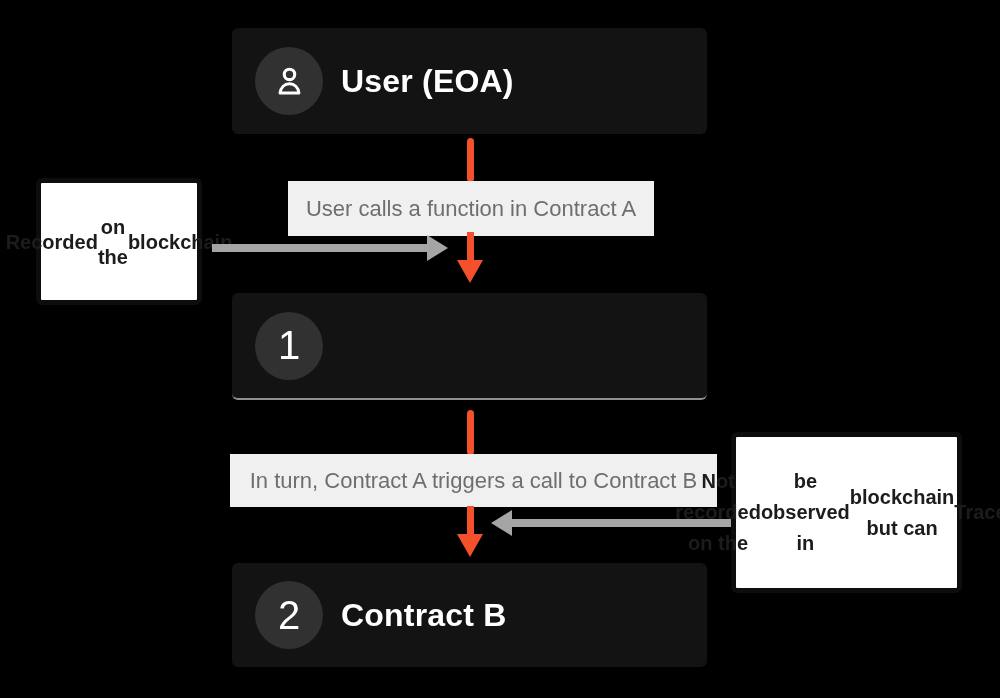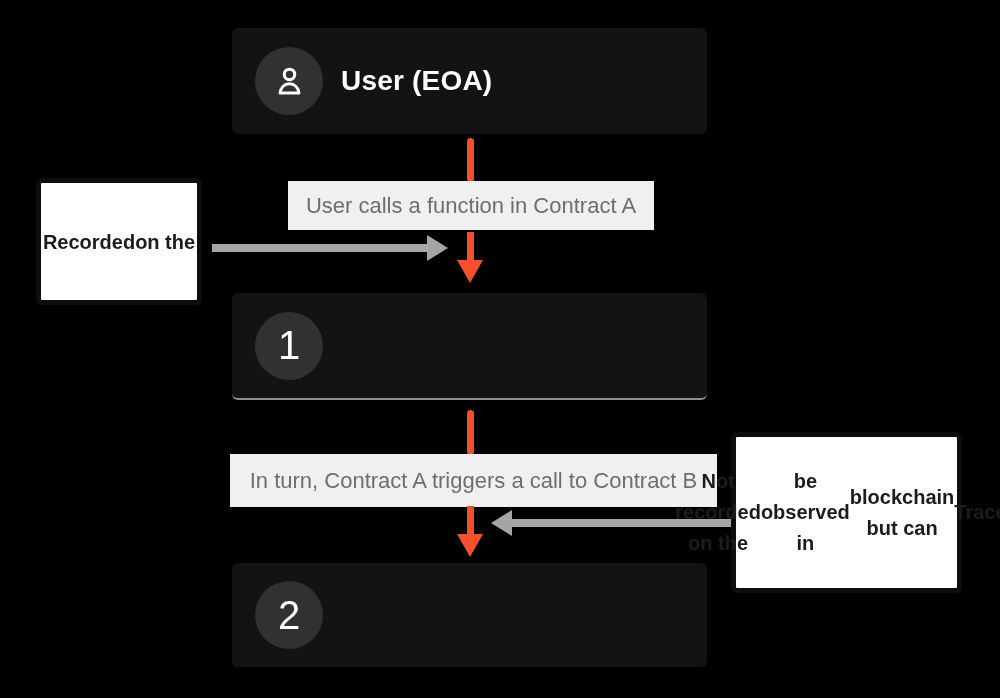--- a/index.html
+++ b/index.html
@@ -10,21 +10,21 @@
   html,body{margin:0;padding:0;background:var(--background);}
   #stage{
     position:relative;width:1000px;height:698px;background:var(--background);
     font-family:"Liberation Sans",sans-serif;overflow:hidden;
   }
   .node{
     position:absolute;background:var(--box-bg);border-radius:6px;
     display:flex;align-items:center;gap:18px;padding-left:23px;box-sizing:border-box;
   }
   .node-title{
-    color:var(--box-text);font-size:28px;font-weight:700;letter-spacing:.2px;white-space:nowrap;
+    color:var(--box-text);font-size:32px;font-weight:700;letter-spacing:.2px;white-space:nowrap;
   }
   .badge{
     width:68px;height:68px;border-radius:50%;background:var(--badge-bg);flex:0 0 auto;
     display:flex;align-items:center;justify-content:center;
     color:var(--box-text);font-size:40px;font-weight:400;
   }
   .flow-label{
     position:absolute;background:var(--label-bg);color:var(--label-text);
     display:flex;align-items:center;justify-content:center;
     font-size:22px;font-weight:400;white-space:nowrap;
@@ -65,28 +65,29 @@
       <svg class="icon-user" viewBox="0 0 24 24" fill="none" stroke="#ffffff" stroke-width="2" stroke-linecap="round" stroke-linejoin="round">
         <circle cx="12" cy="7.4" r="3.4"></circle>
         <path d="M5.9 19.5 C6.4 15.7 8.8 13.5 12 13.5 C15.2 13.5 17.6 15.7 18.1 19.5 Z"></path>
       </svg>
     </span>
     <span class="node-title">User (EOA)</span>
   </div>
 
   <div class="oline" style="left:467px;top:138px;height:44px;"></div>
 
-  <div class="flow-label" style="left:288px;top:181px;width:366px;height:49px;">User calls a function in Contract A</div>
+  <div class="flow-label" style="left:288px;top:181px;width:366px;height:55px;">User calls a function in Contract A</div>
 
   <div class="oline" style="left:467px;top:232px;height:29px;border-radius:0;"></div>
   <div class="ohead" style="left:457px;top:260px;"></div>
 
   <div class="note" style="left:36px;top:178px;width:166px;height:127px;">
     <div>Recorded</div>
     <div>on the</div>
+    <div>blockchain</div>
   </div>
 
   <div class="gline" style="left:212px;top:244px;width:215px;"></div>
   <div class="ghead-right" style="left:427px;top:235px;"></div>
 
   <div class="node" id="node-a" style="left:232px;top:293px;width:475px;height:107px;">
     <span class="badge">1</span>
   </div>
 
   <div class="oline" style="left:467px;top:410px;height:45px;"></div>
@@ -101,15 +102,16 @@
     <div>be observed in</div>
     <div>blockchain but can</div>
     <div>Traces</div>
   </div>
 
   <div class="gline" style="left:512px;top:519px;width:219px;"></div>
   <div class="ghead-left" style="left:491px;top:510px;"></div>
 
   <div class="node" id="node-b" style="left:232px;top:563px;width:475px;height:104px;">
     <span class="badge">2</span>
+    <span class="node-title">Contract B</span>
   </div>
 
 </div>
 
 </body></html>

